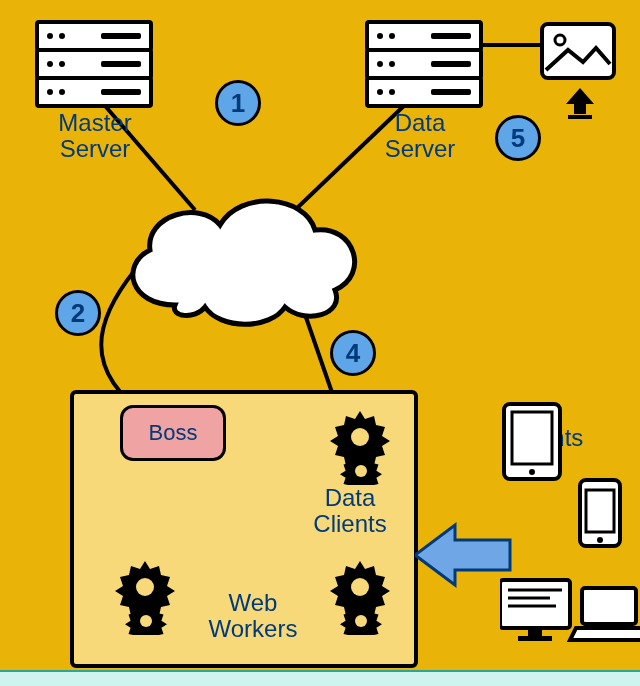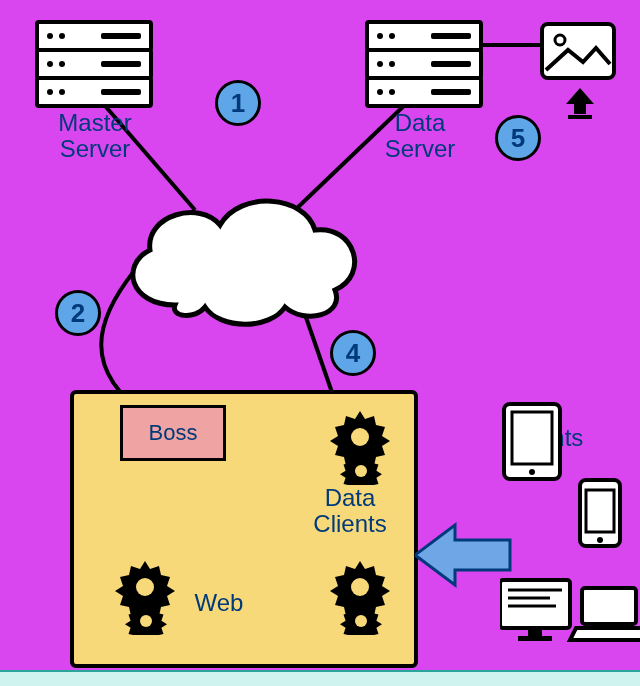--- a/index.html
+++ b/index.html
@@ -1,27 +1,27 @@
 <!DOCTYPE html>
 <html><head>
 <meta charset="utf-8">
 <style>
   body { margin:0; font-family: Arial, Helvetica, sans-serif; background:#fff; }
-  .stage { position:relative; width:640px; height:686px; background:#d946ef; }
+  .stage { position:relative; width:640px; height:686px; background:#eab308; }
   .abs { position:absolute; }
   .label { color:#003A7A; font-size:24px; text-align:center; line-height:1.1; }
   .badge { width:40px; height:40px; border-radius:50%; background:#5FA6E8; border:3px solid #000; color:#003A7A; font-weight:bold; font-size:26px; display:flex; align-items:center; justify-content:center; }
   .server { }
   .srv-unit { width:110px; height:24px; border:4px solid #000; border-radius:4px; background:#fff; margin-bottom:-4px; position:relative; }
   .srv-unit .dot { position:absolute; width:6px; height:6px; background:#000; border-radius:50%; top:9px; }
   .srv-unit .d1 { left:8px; } .srv-unit .d2 { left:20px; }
   .srv-unit .slot { position:absolute; right:8px; top:9px; width:40px; height:6px; background:#000; border-radius:2px; }
   .cloud-path { fill:#fff; stroke:#000; stroke-width:5; }
   .workerbox { background:#F8D979; border:4px solid #000; border-radius:6px; }
-  .boss { background:#F0A3A3; border:3px solid #000; border-radius:0; color:#003A7A; font-size:22px; display:flex; align-items:center; justify-content:center; }
+  .boss { background:#F0A3A3; border:3px solid #000; border-radius:13px; color:#003A7A; font-size:22px; display:flex; align-items:center; justify-content:center; }
   .gearset { color:#000; }
   .client-arrow-svg { }
   .footer-bar { background:#CFF4F0; border-top:2px solid #2AA59B; }
   svg { display:block; }
   .line { stroke:#000; stroke-width:4; }
   .dev { stroke:#000; stroke-width:4; fill:#fff; }
 </style>
 </head>
 <body>
 
@@ -155,22 +155,23 @@
   </svg>
 
   <svg class="abs gearset" style="left:310px; top:555px" width="80" height="80">
     <g fill="#000">
       <path d="M50 6 l5 8 9-3 2 9 9 2 -3 9 8 5 -8 5 3 9 -9 2 -2 9 -9-3 -5 8 -5-8 -9 3 -2-9 -9-2 3-9 -8-5 8-5 -3-9 9-2 2-9 9 3z"></path>
       <circle cx="50" cy="32" r="9" fill="#F8D979"></circle>
       <path transform="translate(16,44) scale(0.7)" d="M50 6 l5 8 9-3 2 9 9 2 -3 9 8 5 -8 5 3 9 -9 2 -2 9 -9-3 -5 8 -5-8 -9 3 -2-9 -9-2 3-9 -8-5 8-5 -3-9 9-2 2-9 9 3z"></path>
       <circle cx="51" cy="66" r="6" fill="#F8D979"></circle>
     </g>
   </svg>
-  <div class="abs label" style="left:154px; top:590px; width:130px">
+  <div class="abs label" style="left:188px; top:590px; width:130px">
     <span>Web</span><br>
+    <span>Workers</span>
   </div>
 
   <div class="abs label" style="left:510px; top:425px; width:110px; text-align:left">
     <span>Clients</span>
   </div>
 
   <svg class="abs" style="left:500px; top:400px" width="140" height="260">
 
     <g>
       <rect class="dev" x="4" y="4" width="56" height="75" rx="6"></rect>

